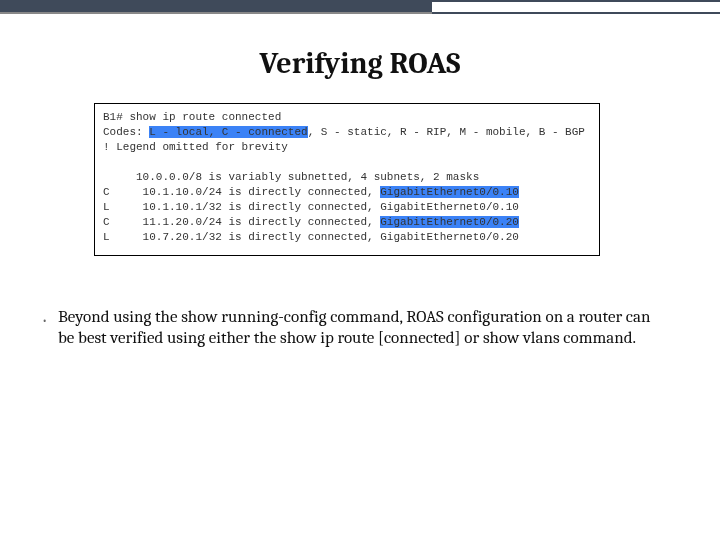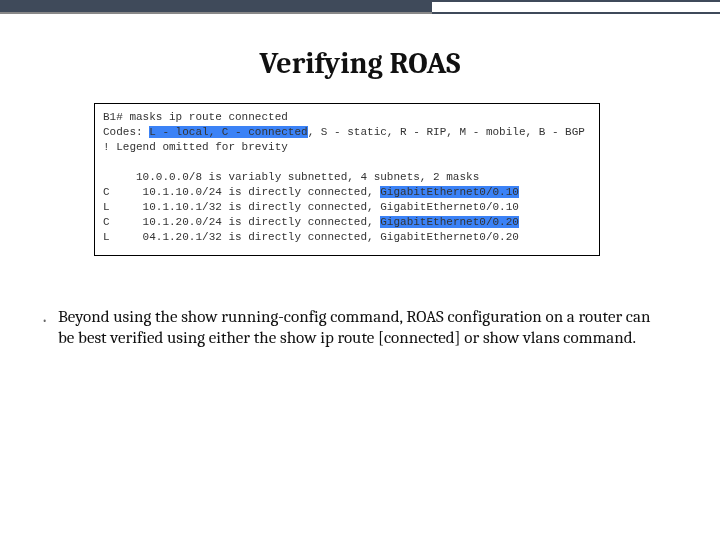--- a/index.html
+++ b/index.html
@@ -25,28 +25,28 @@
   <div class="stripe-left"></div>
   <div class="stripe-right">
     <div class="stripe-right-top"></div>
   </div>
 </div>
 
 <div class="page">
 
   <div class="title">Verifying ROAS</div>
 
-  <div class="term-box"><span>B1# masks ip route connected</span>
+  <div class="term-box"><span>B1# show ip route connected</span>
 <span><span>Codes: </span><span class="hl">L - local, C - connected</span><span>, S - static, R - RIP, M - mobile, B - BGP</span></span>
 <span>! Legend omitted for brevity</span>
 
 <span>     10.0.0.0/8 is variably subnetted, 4 subnets, 2 masks</span>
 <span><span>C</span><span>     10.1.10.0/24 is directly connected, </span><span class="hl">GigabitEthernet0/0.10</span></span>
 <span><span>L</span><span>     10.1.10.1/32 is directly connected, </span><span>GigabitEthernet0/0.10</span></span>
-<span><span>C</span><span>     10.1.20.0/24 is directly connected, </span><span class="hl">GigabitEthernet0/0.20</span></span>
-<span><span>L</span><span>     04.1.20.1/32 is directly connected, </span><span>GigabitEthernet0/0.20</span></span></div>
+<span><span>C</span><span>     11.1.20.0/24 is directly connected, </span><span class="hl">GigabitEthernet0/0.20</span></span>
+<span><span>L</span><span>     10.7.20.1/32 is directly connected, </span><span>GigabitEthernet0/0.20</span></span></div>
 
   <div class="bullet-wrap">
     <div class="bullet-dot"><span class="bullet-dot-mark">•</span></div>
     <div class="bullet-text"><span>Beyond using the </span><span class="bold">show running-config</span><span> command, ROAS configuration on a router can be best verified using either the </span><span class="bold">show ip route [connected]</span><span> or </span><span class="bold">show vlans</span><span> command.</span></div>
   </div>
 
 </div>
 
 </body></html>

